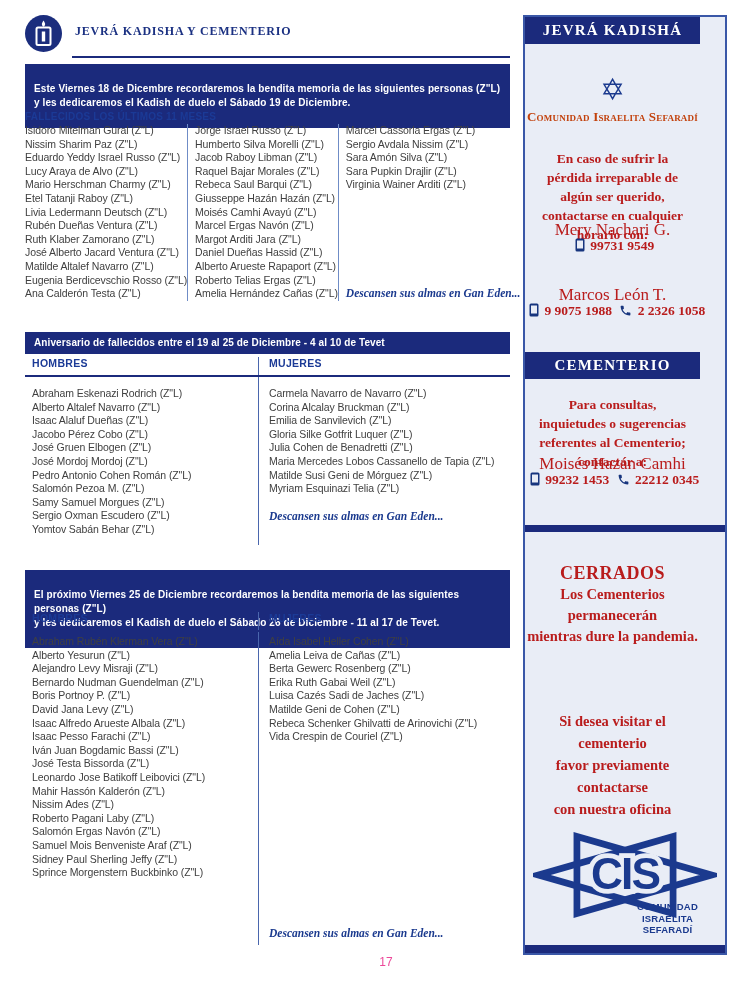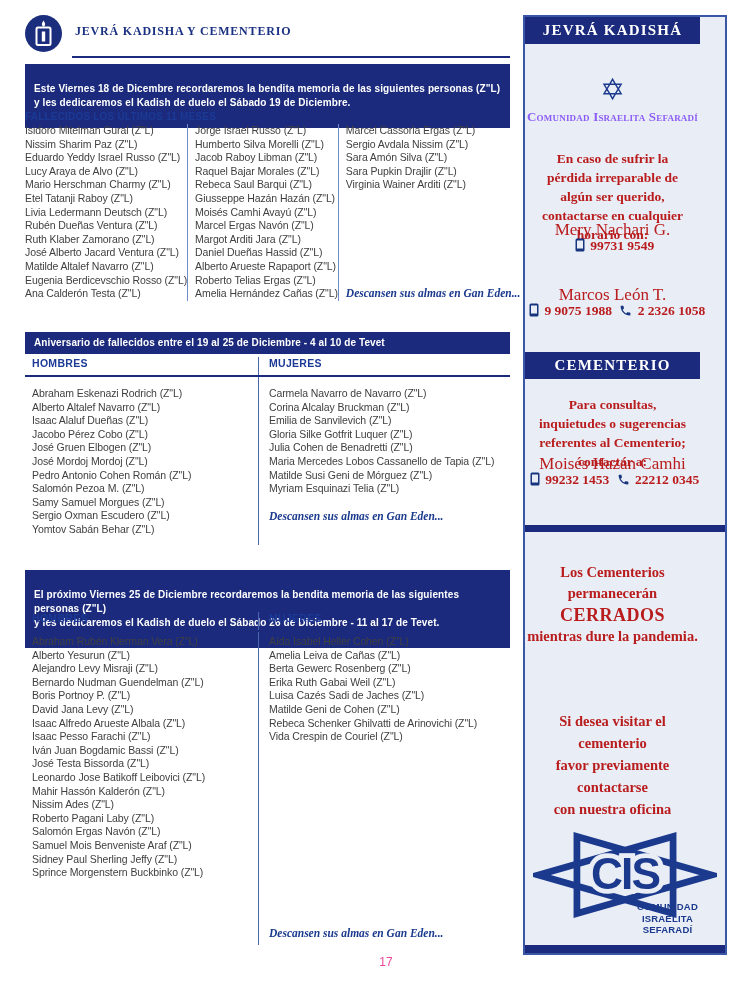--- a/index.html
+++ b/index.html
@@ -75,21 +75,21 @@
   .sb-abs{position:absolute;left:0;width:175px;box-sizing:border-box;text-align:center;}
   .sb-bar{
     background:#1b2a7c;color:#ffffff;height:27px;line-height:27px;
     font-family:"Liberation Serif",serif;font-weight:bold;font-size:15px;
     letter-spacing:1.2px;text-align:center;
   }
   .sb-serif{font-family:"Liberation Serif",serif;color:#b91c1c;}
   .star-glyph{font-family:"DejaVu Sans",sans-serif;font-size:30px;color:#1b3a8e;line-height:30px;}
   .org-name{
     font-family:"Liberation Serif",serif;font-weight:bold;font-size:13px;
-    font-variant:small-caps;letter-spacing:.2px;color:#8b5cf6;
+    font-variant:small-caps;letter-spacing:.2px;color:#c2410c;
   }
   .sb-para{font-weight:bold;font-size:13.5px;line-height:19px;padding:0 10px;}
   .contact-name{font-weight:normal;font-size:17px;}
   .phone-line{font-weight:bold;font-size:13.5px;white-space:nowrap;}
   .phone-line svg{vertical-align:-2px;margin:0 2px 0 4px;}
   .sb-divider{position:absolute;left:0;width:200px;height:7px;background:#1b2a7c;}
   .closed-l1,.closed-l3{font-weight:bold;font-size:14.5px;line-height:21px;}
   .closed-l2{font-weight:bold;font-size:18px;line-height:22px;letter-spacing:.5px;}
   .visit-text{font-weight:bold;font-size:14.5px;line-height:22px;}
   .sb-bottom-bar{position:absolute;left:0;bottom:0;width:200px;height:8px;background:#1b2a7c;}
@@ -297,22 +297,22 @@
     <span>99232 1453</span>
     <svg width="13" height="13" viewBox="0 0 24 24">
         <path fill="#17357e" d="M6.6 10.8c1.4 2.8 3.8 5.1 6.6 6.6l2.2-2.2c.3-.3.7-.4 1-.2 1.1.4 2.3.6 3.6.6.6 0 1 .4 1 1V20c0 .6-.4 1-1 1-9.4 0-17-7.6-17-17 0-.6.4-1 1-1h3.5c.6 0 1 .4 1 1 0 1.2.2 2.4.6 3.6.1.3 0 .7-.2 1l-2.3 2.2z"></path>
       </svg>
     <span>22212 0345</span>
   </div>
 
   <div class="sb-divider" style="top:508px;"></div>
 
   <div class="sb-abs" style="top:545px;">
+    <div class="sb-serif closed-l2">CERRADOS</div>
     <div class="sb-serif closed-l1">Los Cementerios permanecerán</div>
-    <div class="sb-serif closed-l2">CERRADOS</div>
     <div class="sb-serif closed-l3">mientras dure la pandemia.</div>
   </div>
 
   <div class="sb-abs" style="top:693px;">
     <div class="sb-serif visit-text">Si desea visitar el cementerio</div>
     <div class="sb-serif visit-text">favor previamente contactarse</div>
     <div class="sb-serif visit-text">con nuestra oficina</div>
   </div>
 
   <div class="cis-logo">

